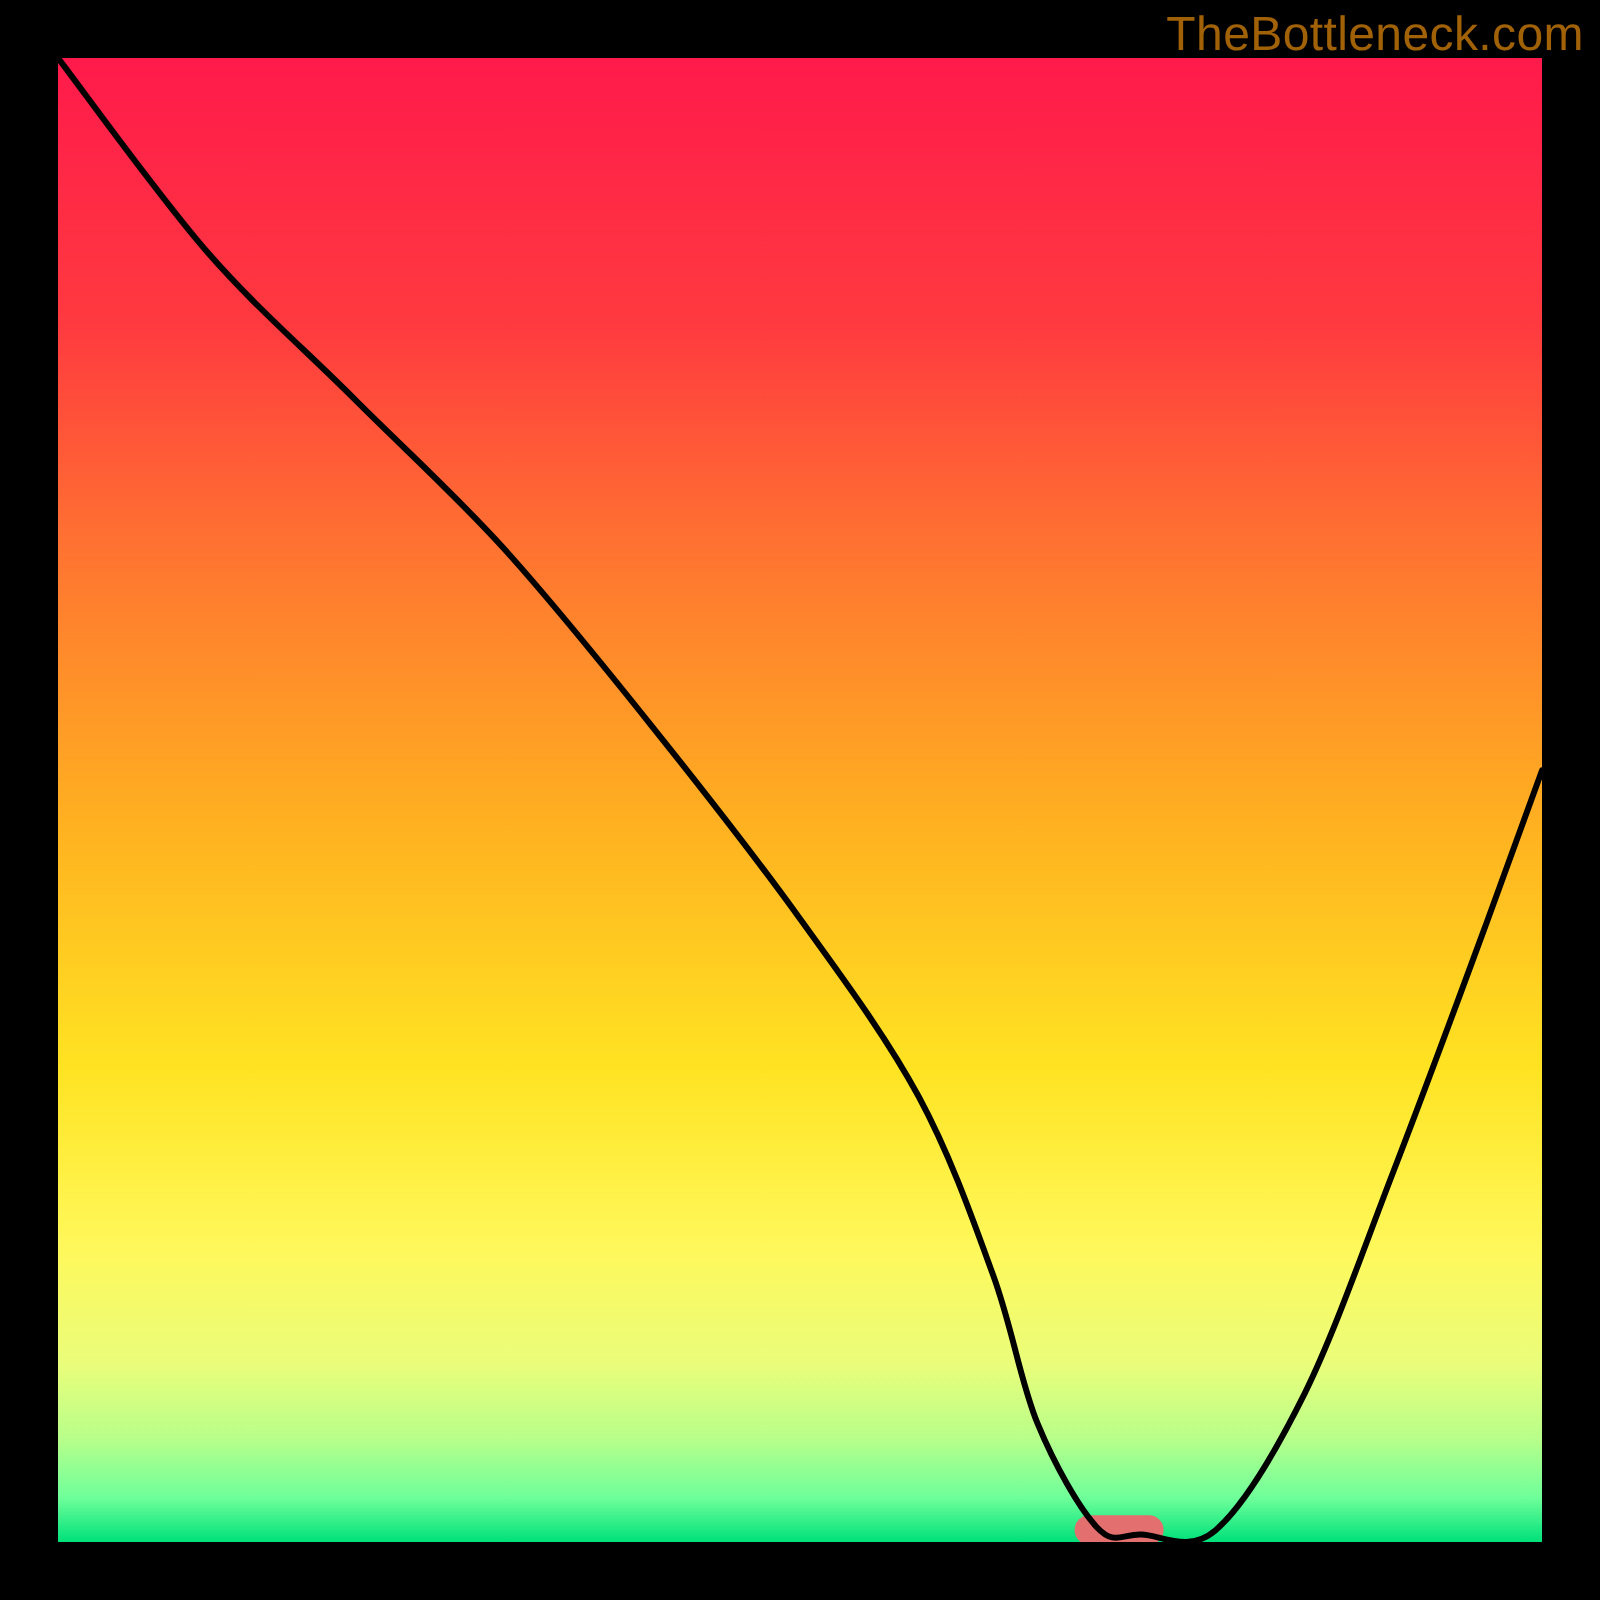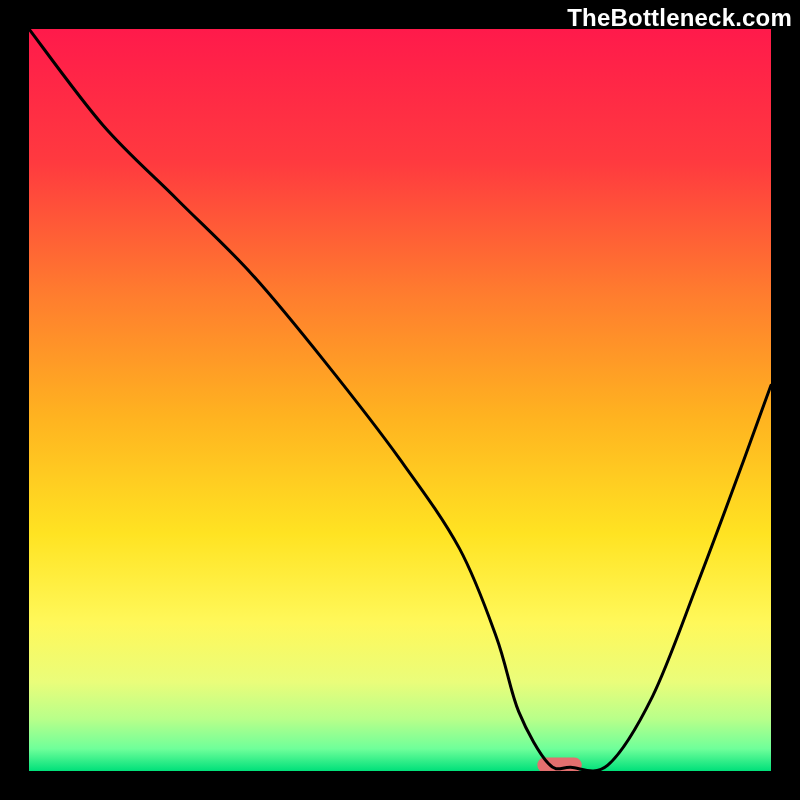--- a/index.html
+++ b/index.html
@@ -23,23 +23,23 @@
     position: absolute;
     left: 0;
     top: 0;
     width: 742px;
     height: 742px;
   }
   .watermark {
     position: absolute;
     top: 4px;
     right: 8px;
-    color: #ffffff;
+    color: #a16207;
     font-size: 24px;
-    font-weight: 700;
+    font-weight: 400;
     letter-spacing: 0.2px;
   }
 </style>
 </head>
 <body>
 
 <div class="frame">
   <svg class="plot" viewBox="0 0 742 742" preserveAspectRatio="none">
     <defs>
       <linearGradient id="bg-grad" x1="0" y1="0" x2="0" y2="1">

